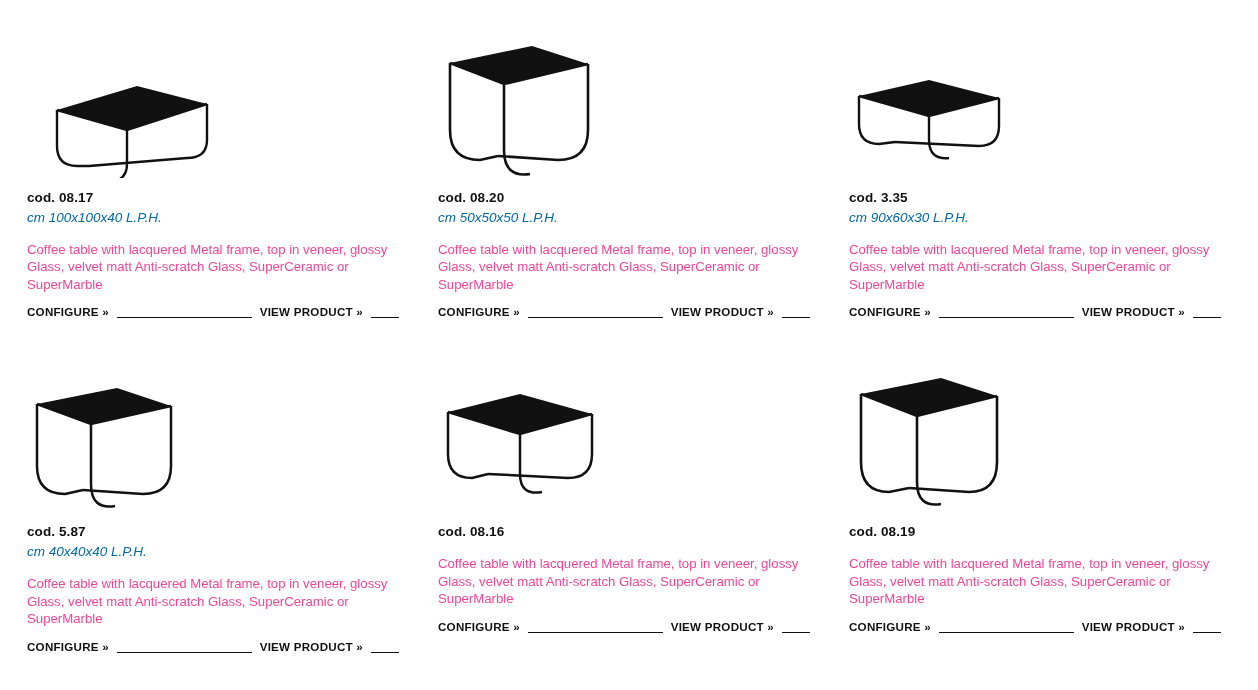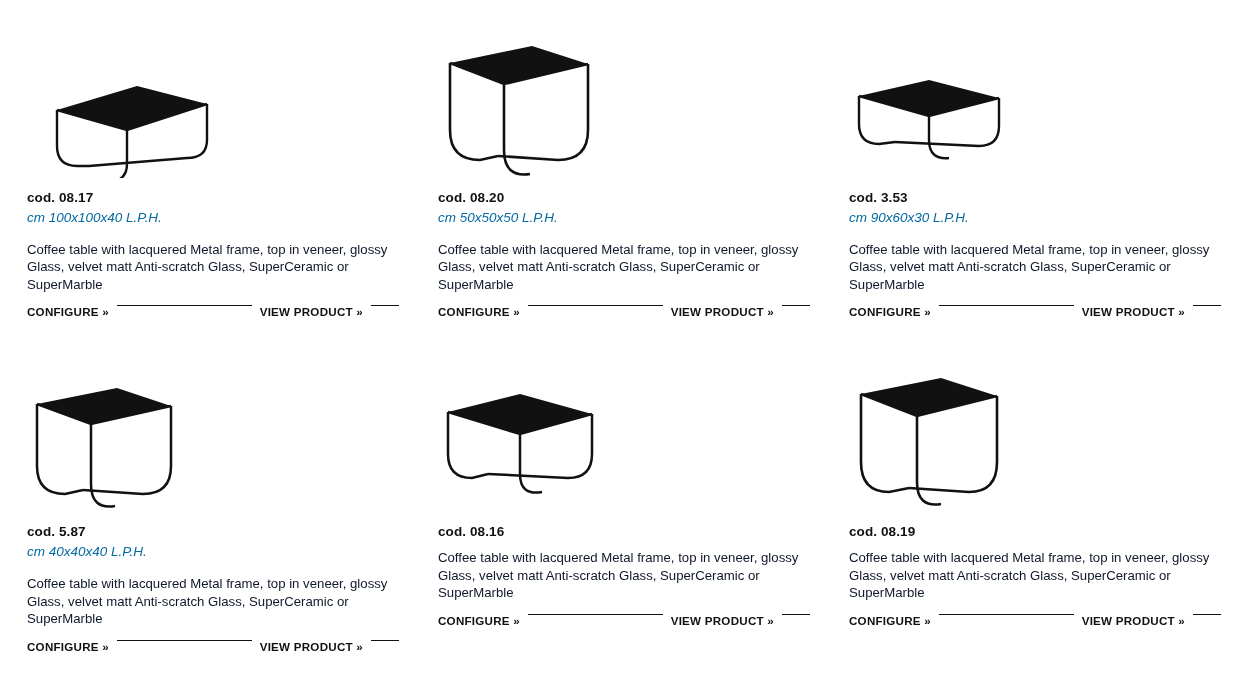--- a/index.html
+++ b/index.html
@@ -44,27 +44,27 @@
   }
   .dims {
     font-size: 13.5px;
     font-style: italic;
     margin: 0 0 16px 0;
     color: #0369a1;
   }
   .desc {
     font-size: 13.2px;
     line-height: 1.32;
-    margin: 10px 0 12px 0;
-    color: #0f172a;
+    margin: 16px 0 12px 0;
+    color: #ec4899;
     max-width: 380px;
   }
   .actions {
     display: flex;
-    align-items: flex-start;
+    align-items: flex-end;
     width: 380px;
     margin-top: 10px;
   }
   .action-link {
     font-size: 11.6px;
     font-weight: bold;
     letter-spacing: 0.25px;
     color: #111;
     text-decoration: none;
     white-space: nowrap;
@@ -127,21 +127,21 @@
   <div class="card">
     <div class="figure">
       <svg width="180" height="110" viewBox="0 0 180 110">
         <path d="M8 28 L78 12 L148 30 L78 48 Z" fill="#111"></path>
         <path d="M8 28 L8 56 Q8 76 28 76 L44 74" fill="none" stroke="#111" stroke-width="2.4"></path>
         <path d="M78 48 L78 72 Q78 92 98 90" fill="none" stroke="#111" stroke-width="2.4"></path>
         <path d="M148 30 L148 58 Q148 78 128 78 L44 74" fill="none" stroke="#111" stroke-width="2.4"></path>
         <path d="M8 28 L78 48 L148 30" fill="none" stroke="#111" stroke-width="2.4"></path>
       </svg>
     </div>
-    <div class="code">cod. 3.53</div>
+    <div class="code">cod. 3.35</div>
     <div class="dims">cm 90x60x30 L.P.H.</div>
     <div class="desc">Coffee table with lacquered Metal frame, top in veneer, glossy Glass, velvet matt Anti-scratch Glass, SuperCeramic or SuperMarble</div>
     <div class="actions">
       <a class="action-link" href="#">CONFIGURE »</a>
       <span class="rule"></span>
       <a class="action-link" href="#">VIEW PRODUCT »</a>
       <span class="rule short"></span>
     </div>
   </div>
 

